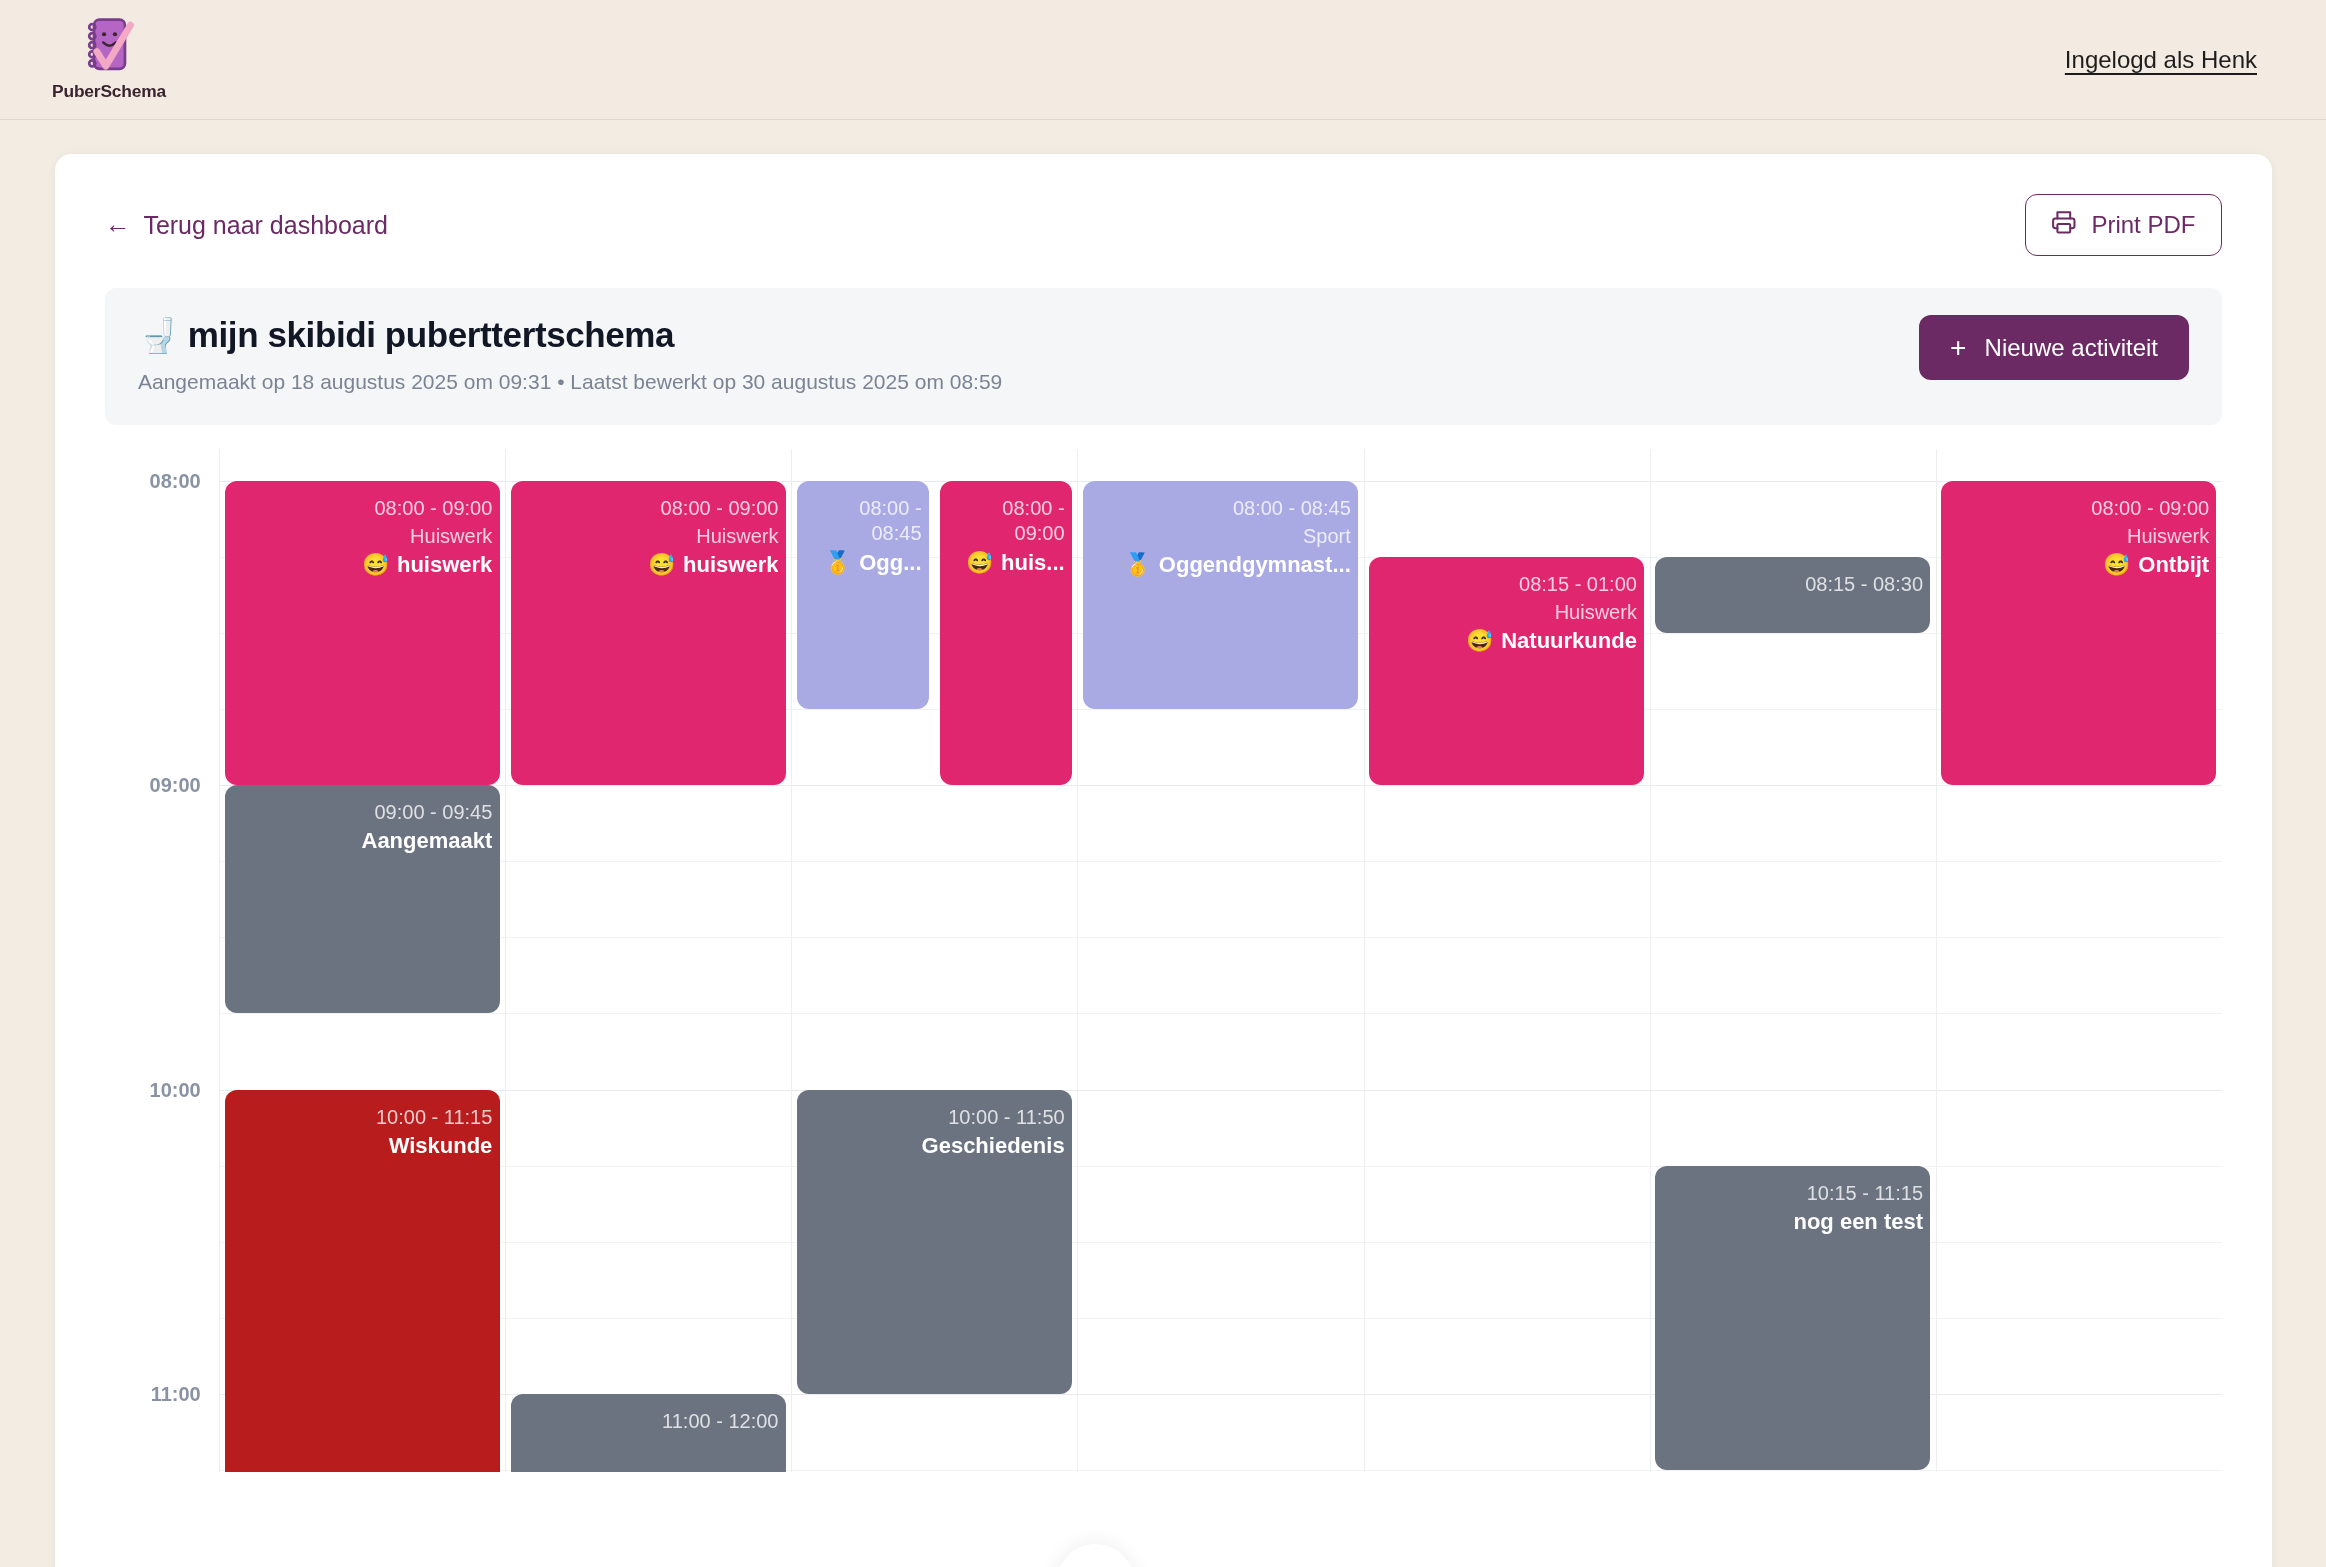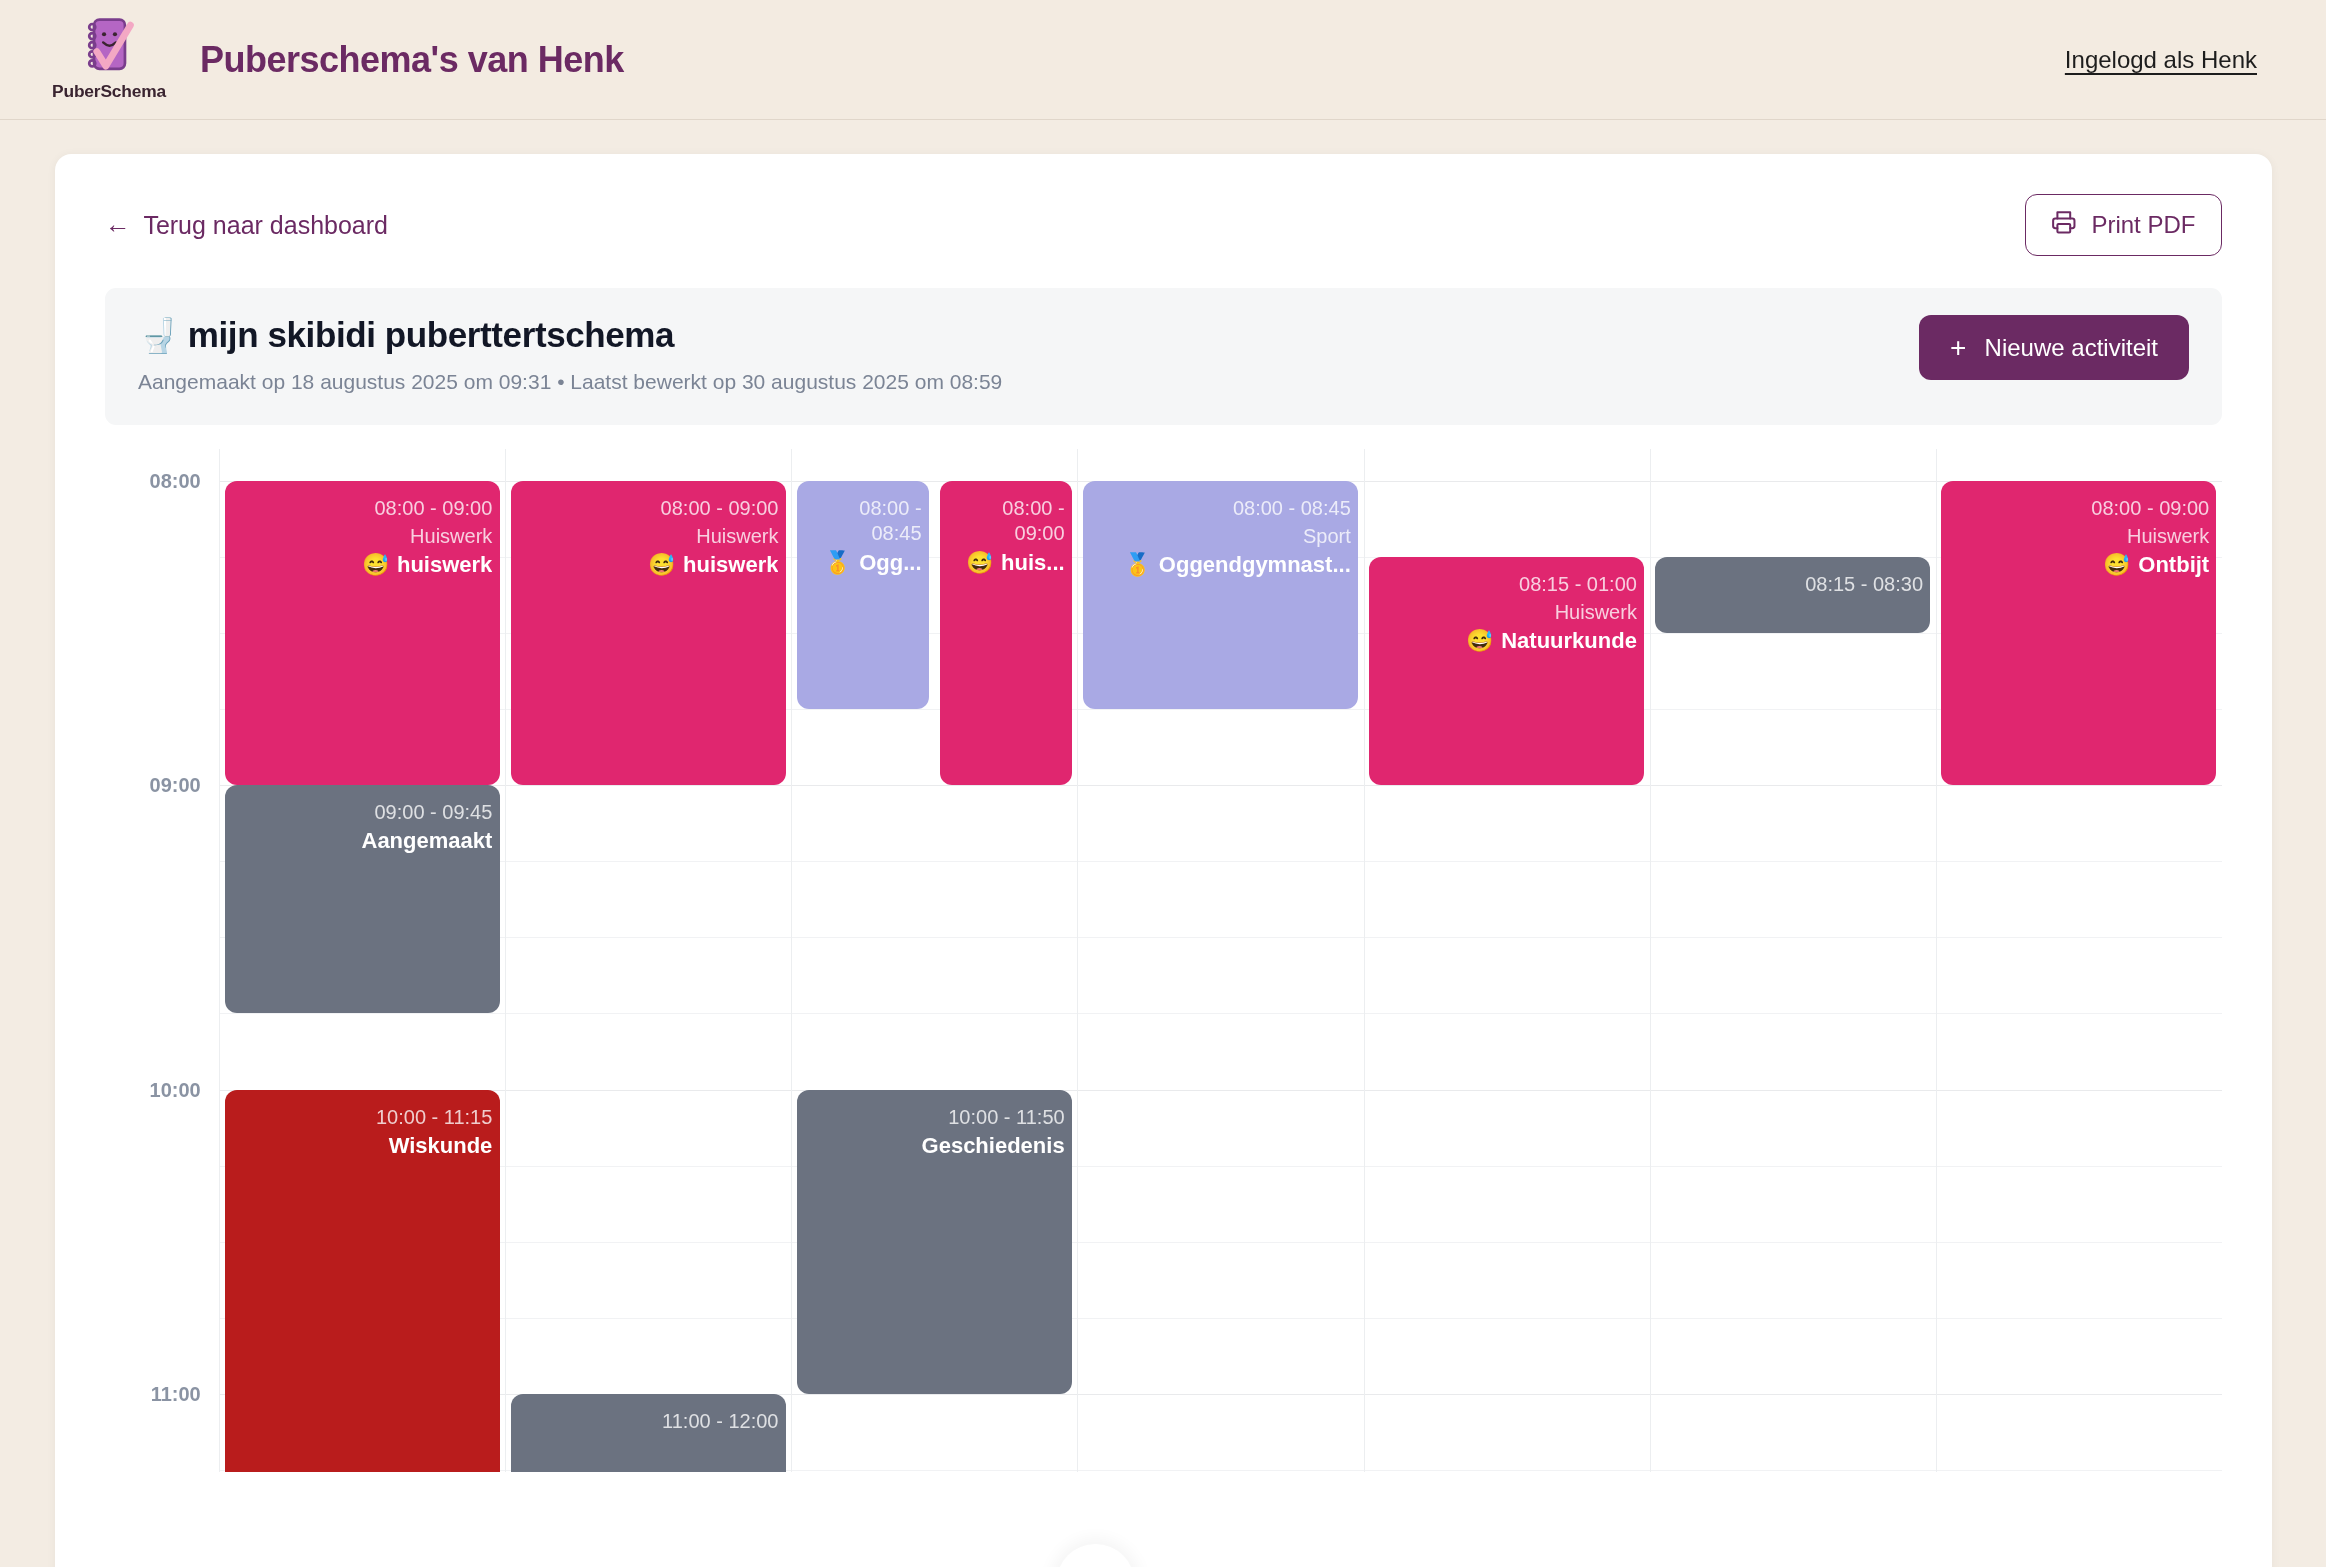--- a/index.html
+++ b/index.html
@@ -176,21 +176,20 @@
           <circle cx="12" cy="51" r="3.3"></circle>
         </g>
         <circle cx="25" cy="19" r="2.3" fill="#3a2430"></circle>
         <circle cx="37" cy="19" r="2.3" fill="#3a2430"></circle>
         <path d="M24 28 q7 7 14 0" stroke="#3a2430" stroke-width="2.6" fill="none" stroke-linecap="round"></path>
         <path d="M17 38 l10 16 L54 9" stroke="#f3a8c4" stroke-width="7.5" fill="none" stroke-linecap="round" stroke-linejoin="round"></path>
       </svg>
     </div>
     <div class="brand-name">PuberSchema</div>
   </div>
-  <div class="app-title">Puberschema's van Henk</div>
   <div class="login-link">Ingelogd als Henk</div>
 </div>
 
 <div class="page-card">
 
   <div class="toolbar">
     <div class="back-link">
       <span class="back-arrow">←</span>
       <span>Terug naar dashboard</span>
     </div>
@@ -395,20 +394,24 @@
             <div class="event" style="top: 108px; height: 228px; background: rgb(224, 38, 111); left: 5.5px; right: 5.5px;">
               <div class="ev-time">08:15 - 01:00</div>
               <div class="ev-cat">Huiswerk</div>
               <div class="ev-name"><span class="em">😅</span>Natuurkunde</div>
             </div>
           </div>
           <div class="ev-col">
             <div class="event" style="top: 108px; height: 76px; background: rgb(107, 114, 128); left: 5.5px; right: 5.5px;">
               <div class="ev-time">08:15 - 08:30</div>
             </div>
+            <div class="event" style="top: 717px; height: 304px; background: rgb(107, 114, 128); left: 5.5px; right: 5.5px;">
+              <div class="ev-time">10:15 - 11:15</div>
+              <div class="ev-name">nog een test</div>
+            </div>
           </div>
           <div class="ev-col">
             <div class="event" style="top: 32px; height: 304px; background: rgb(224, 38, 111); left: 5.5px; right: 5.5px;">
               <div class="ev-time">08:00 - 09:00</div>
               <div class="ev-cat">Huiswerk</div>
               <div class="ev-name"><span class="em">😅</span>Ontbijt</div>
             </div>
           </div>
         </div>
     </div>

